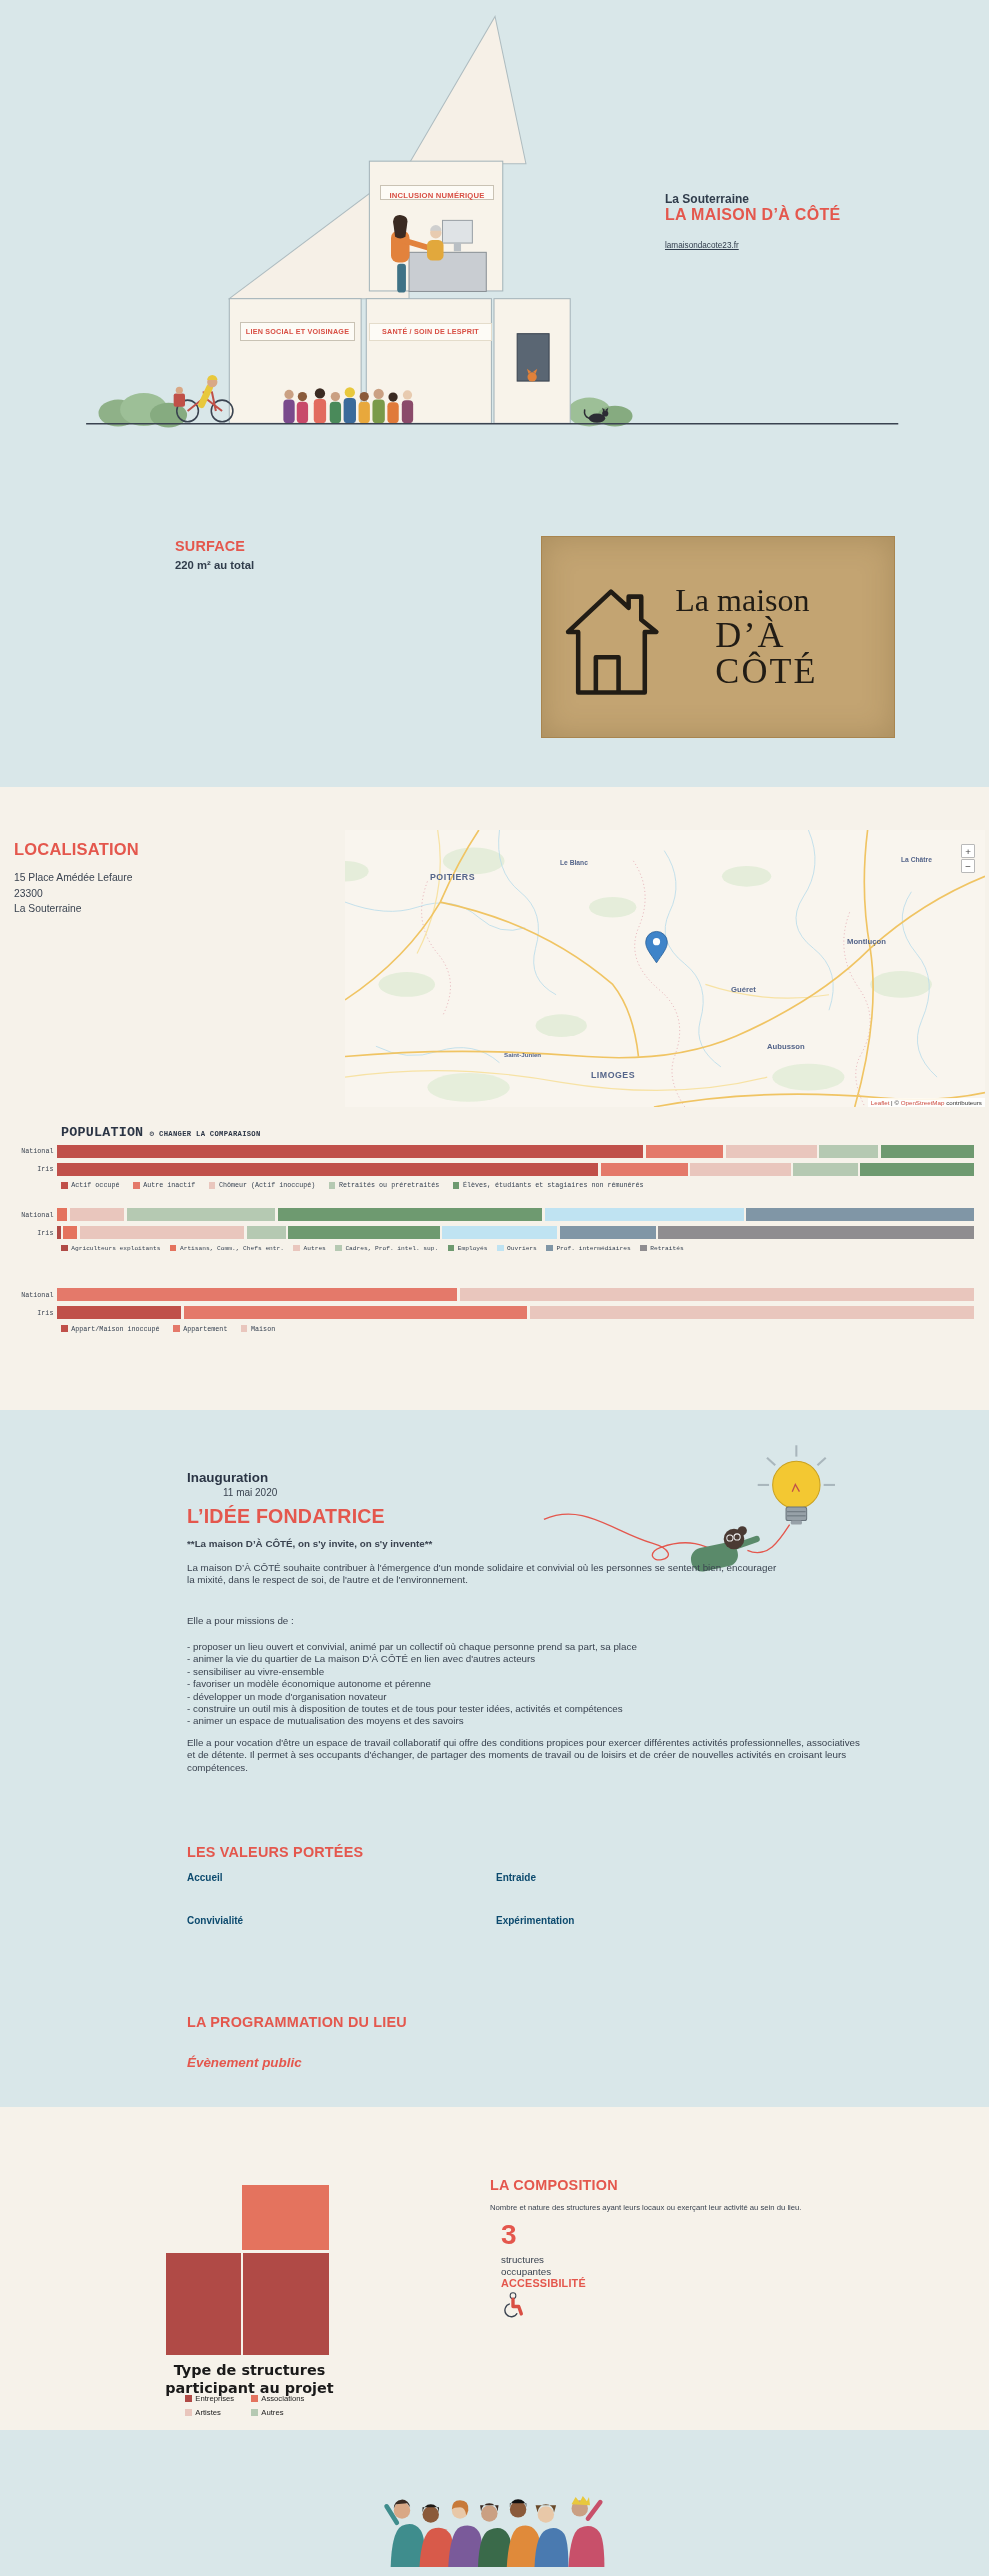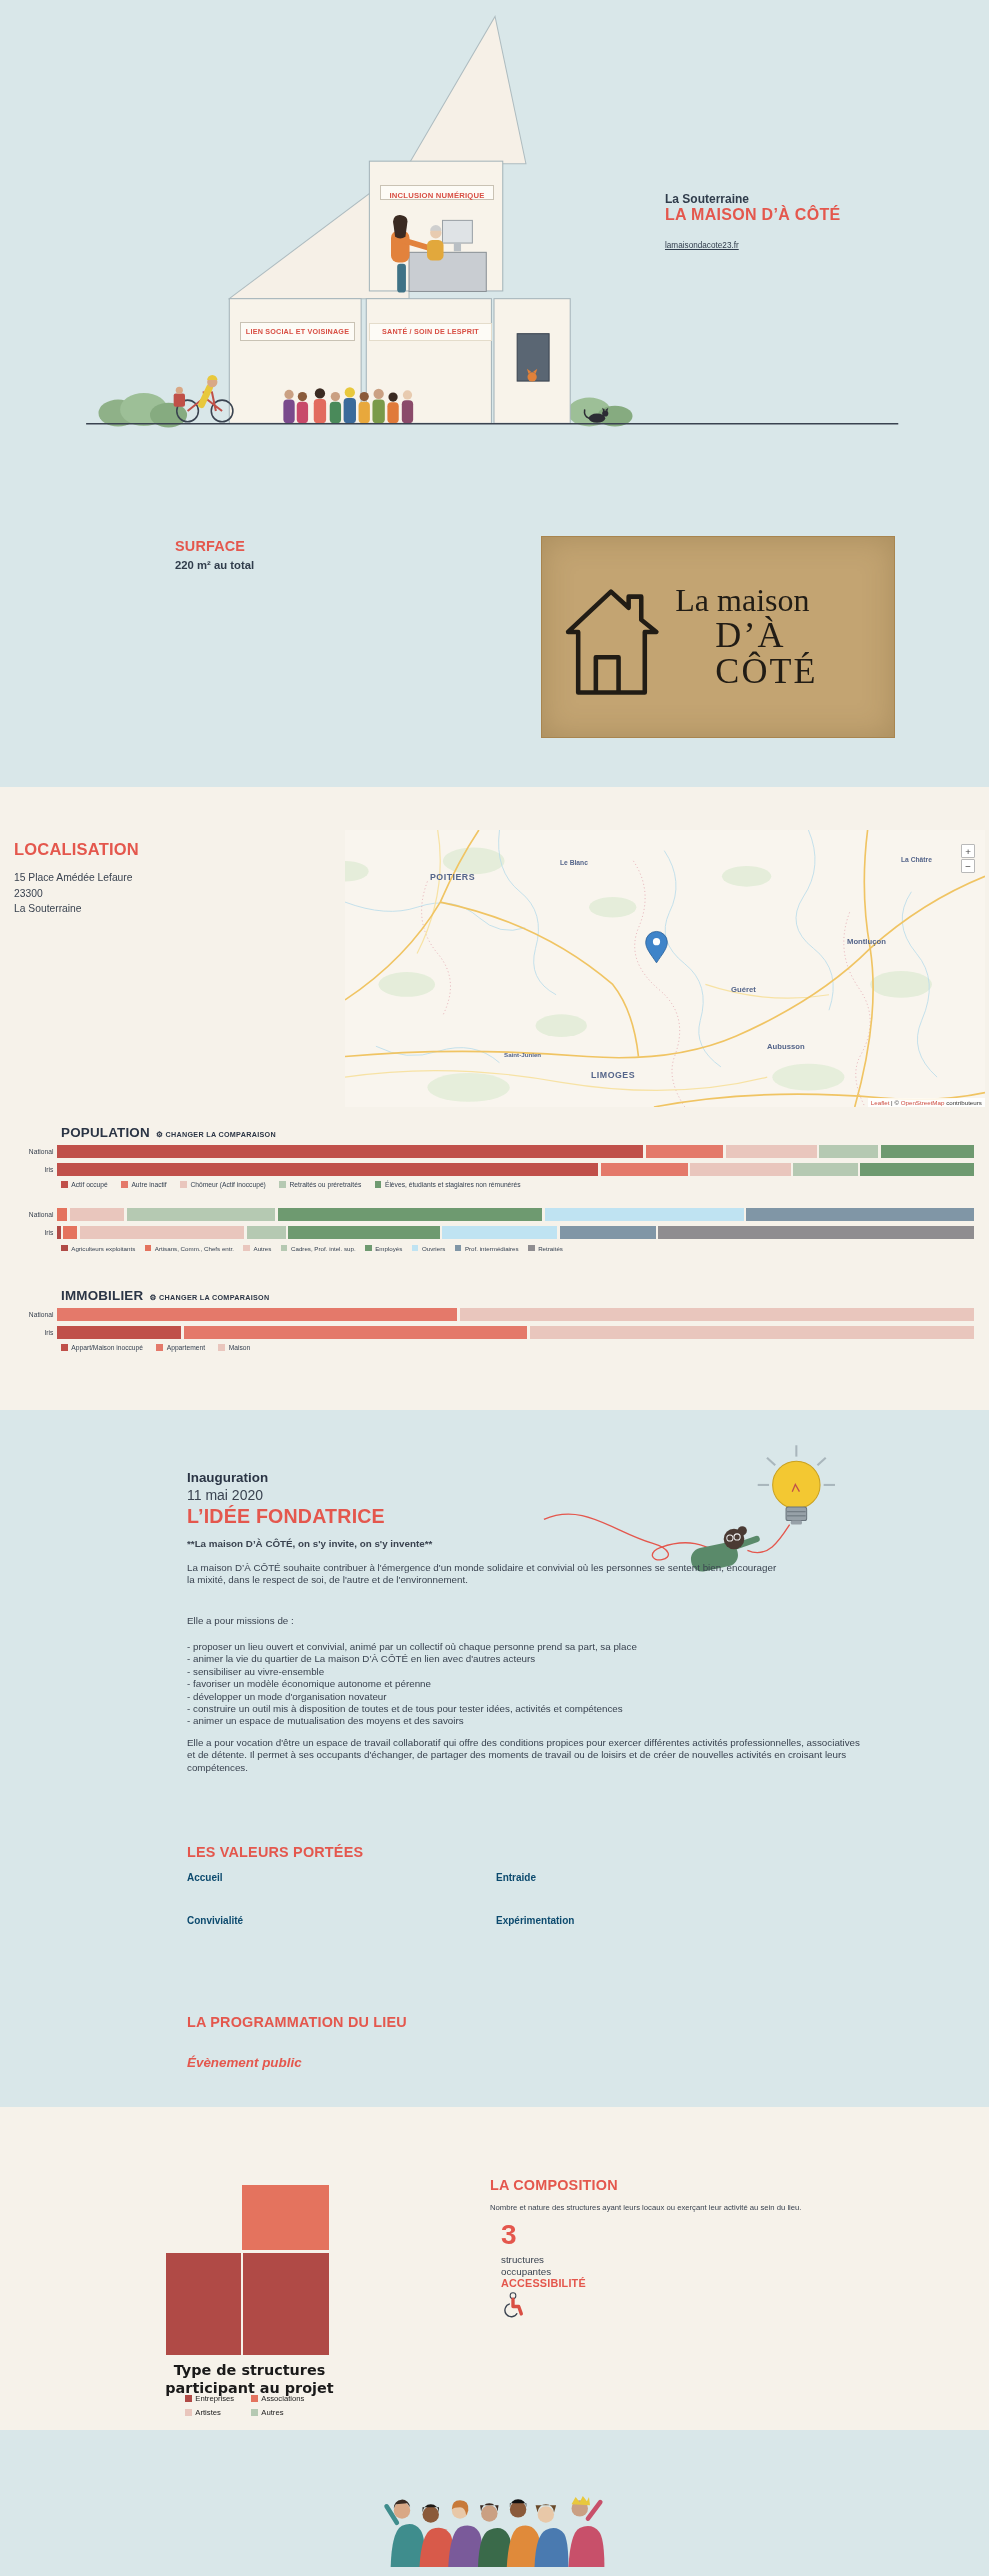--- a/index.html
+++ b/index.html
@@ -26,36 +26,36 @@
   
   .local-h { font-size:16.5px; }
   .addr { font-size:10.3px; color:#3a4350; line-height:15.5px; }
   #map { position:absolute; left:345px; top:43px; width:640px; height:277px; background:#f9f5ee; }
   .map-city { position:absolute; color:#55658a; font-weight:bold; white-space:nowrap; }
   .map-city.caps { letter-spacing:0.5px; }
   .zoom-btn { position:absolute; left:616px; width:14.4px; height:14px; background:#fff; border:0.5px solid #b9b9b9; text-align:center; font-size:9.8px; line-height:13px; color:#444; border-radius:1px; }
   #map-attribution { position:absolute; right:0; bottom:0; background:rgba(255,255,255,.85); font-size:6.2px; padding:1px 3.1px; color:#333; }
   .attr-link { color:#cd4a3f; }
   
-  .chart-group { position:absolute; left:13px; width:964px; }
+  .chart-group { position:absolute; left:13px; width:964px;font-family:Liberation Mono, monospace; }
   .chart-title { margin-left:48px; font-size:13.4px; font-weight:bold; color:#2b3545; letter-spacing:0.2px; margin-bottom:4.6px; }
   .chart-sub { font-size:7.2px; font-weight:bold; color:#2b3545; letter-spacing:0.3px; margin-left:6.2px; }
   .gear { font-size:7.7px; }
   .bar-row { display:flex; align-items:center; margin-bottom:4.6px; }
   .bar-label { width:44px; text-align:right; font-size:6.7px; color:#3a4350; padding-right:3.6px; flex:none; }
   .bar-track { width:917px; height:13.4px; display:flex; column-gap:2.6px; flex:none; }
   .bar-seg { height:13.4px; }
   .chart-legend { margin-left:48px; margin-top:5.2px; display:flex; column-gap:13.4px; flex-wrap:wrap; }
   .legend-item { display:flex; align-items:center; column-gap:3.6px; font-size:6.7px; color:#333f4f; }
   .legend-sw { width:6.7px; height:6.7px; flex:none; }
   .legend-small .legend-item { font-size:6.2px; }
   .legend-small { column-gap:9.3px; }
   
   .idea-ev { font-size:13.4px; font-weight:bold; color:#2b3545; }
-  .idea-date { font-size:14px; color:#3a4350; }
+  .idea-date { font-size:10px; color:#3a4350;margin-left:36px; }
   .idea-h { font-size:19.6px; }
   .body-text { font-size:9.8px; line-height:12.4px; color:#3a4350; }
   .mission-item { font-size:9.8px; line-height:12.4px; color:#3a4350; }
   .values-h, .prog-h, .compo-h { font-size:14.4px; }
   #values-grid { display:grid; grid-template-columns:309px 309px; row-gap:32px; }
   .value-item { font-size:10px; font-weight:bold; color:#0c4a6e; }
   .prog-item { font-size:13.4px; font-style:italic; font-weight:bold; color:#e4574d; }
   
   .tm-block { position:absolute; }
   .tm-title { position:absolute; left:149px; top:255px; width:201px; text-align:center; font-size:14.4px; font-weight:bold; color:#1a1a1a; line-height:17.5px; font-family:"DejaVu Sans", sans-serif; }
@@ -371,23 +371,20 @@
           <span>Prof. intermédiaires</span>
         </div>
         <div class="legend-item">
           <span class="legend-sw" style="background: rgb(143, 141, 144);"></span>
           <span>Retraités</span>
         </div>
       </div>
   </div>
 
   <div class="chart-group" style="top:501px">
-    <div class="chart-title">
-      <span>IMMOBILIER</span><span class="chart-sub"><span class="gear">⚙</span> <span>CHANGER LA COMPARAISON</span></span>
-    </div>
     <div>
         <div class="bar-row">
           <div class="bar-label">National</div>
           <div class="bar-track">
             <div class="bar-seg" style="flex-grow: 43.6; background: rgb(228, 121, 106);"></div>
             <div class="bar-seg" style="flex-grow: 56; background: rgb(233, 198, 189);"></div>
           </div>
         </div>
         <div class="bar-row">
           <div class="bar-label">Iris</div>

